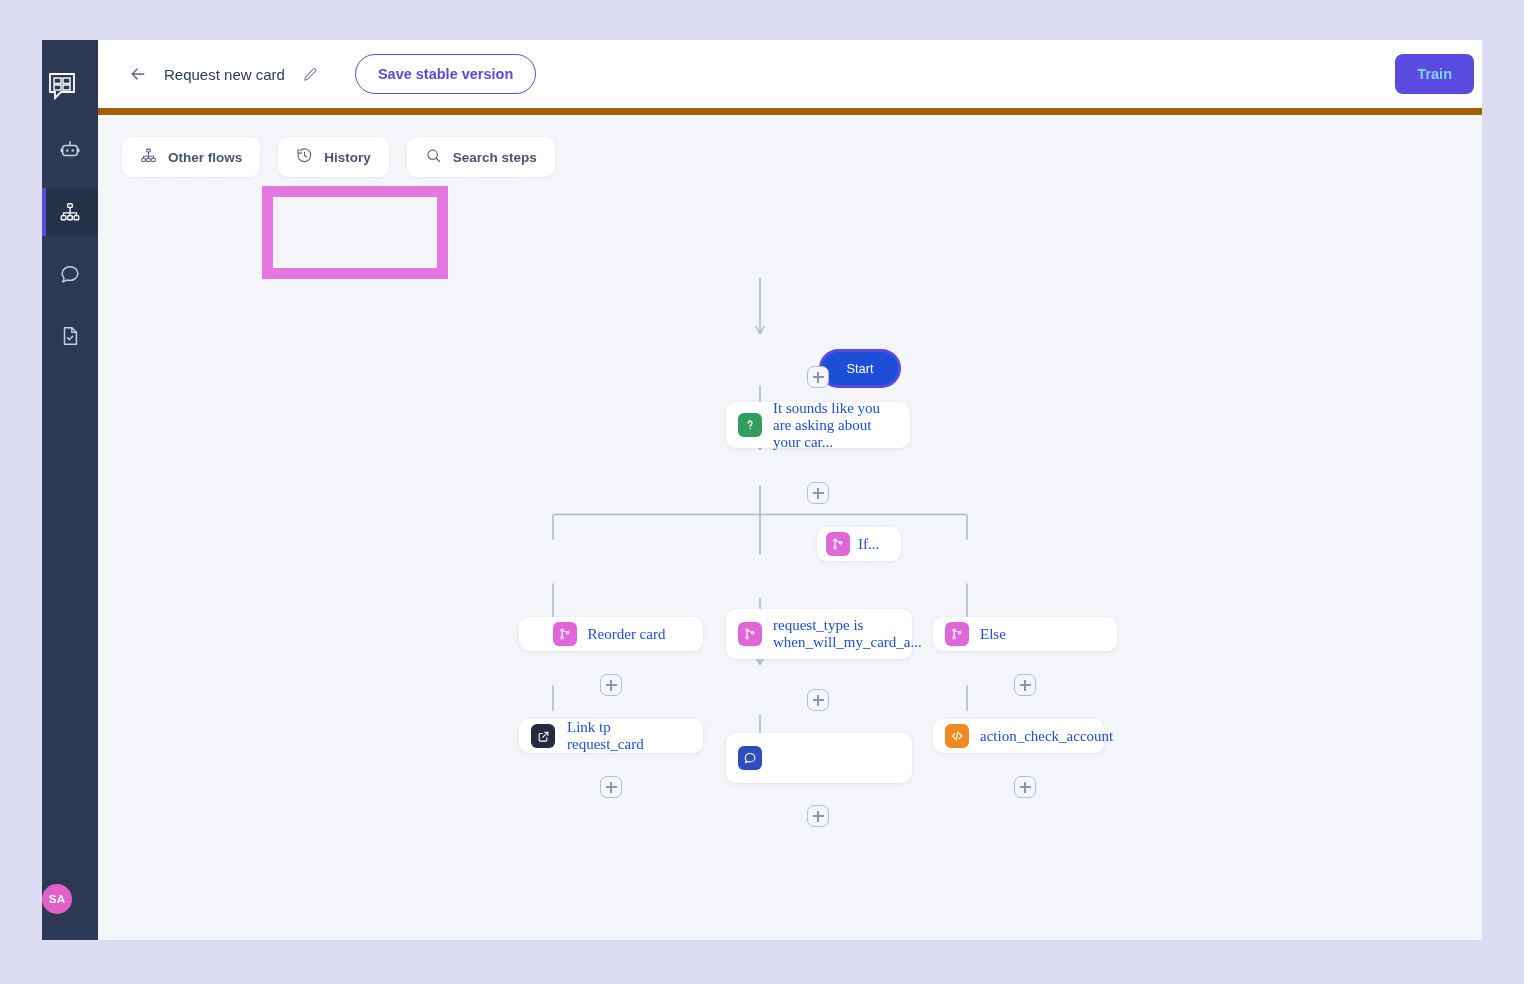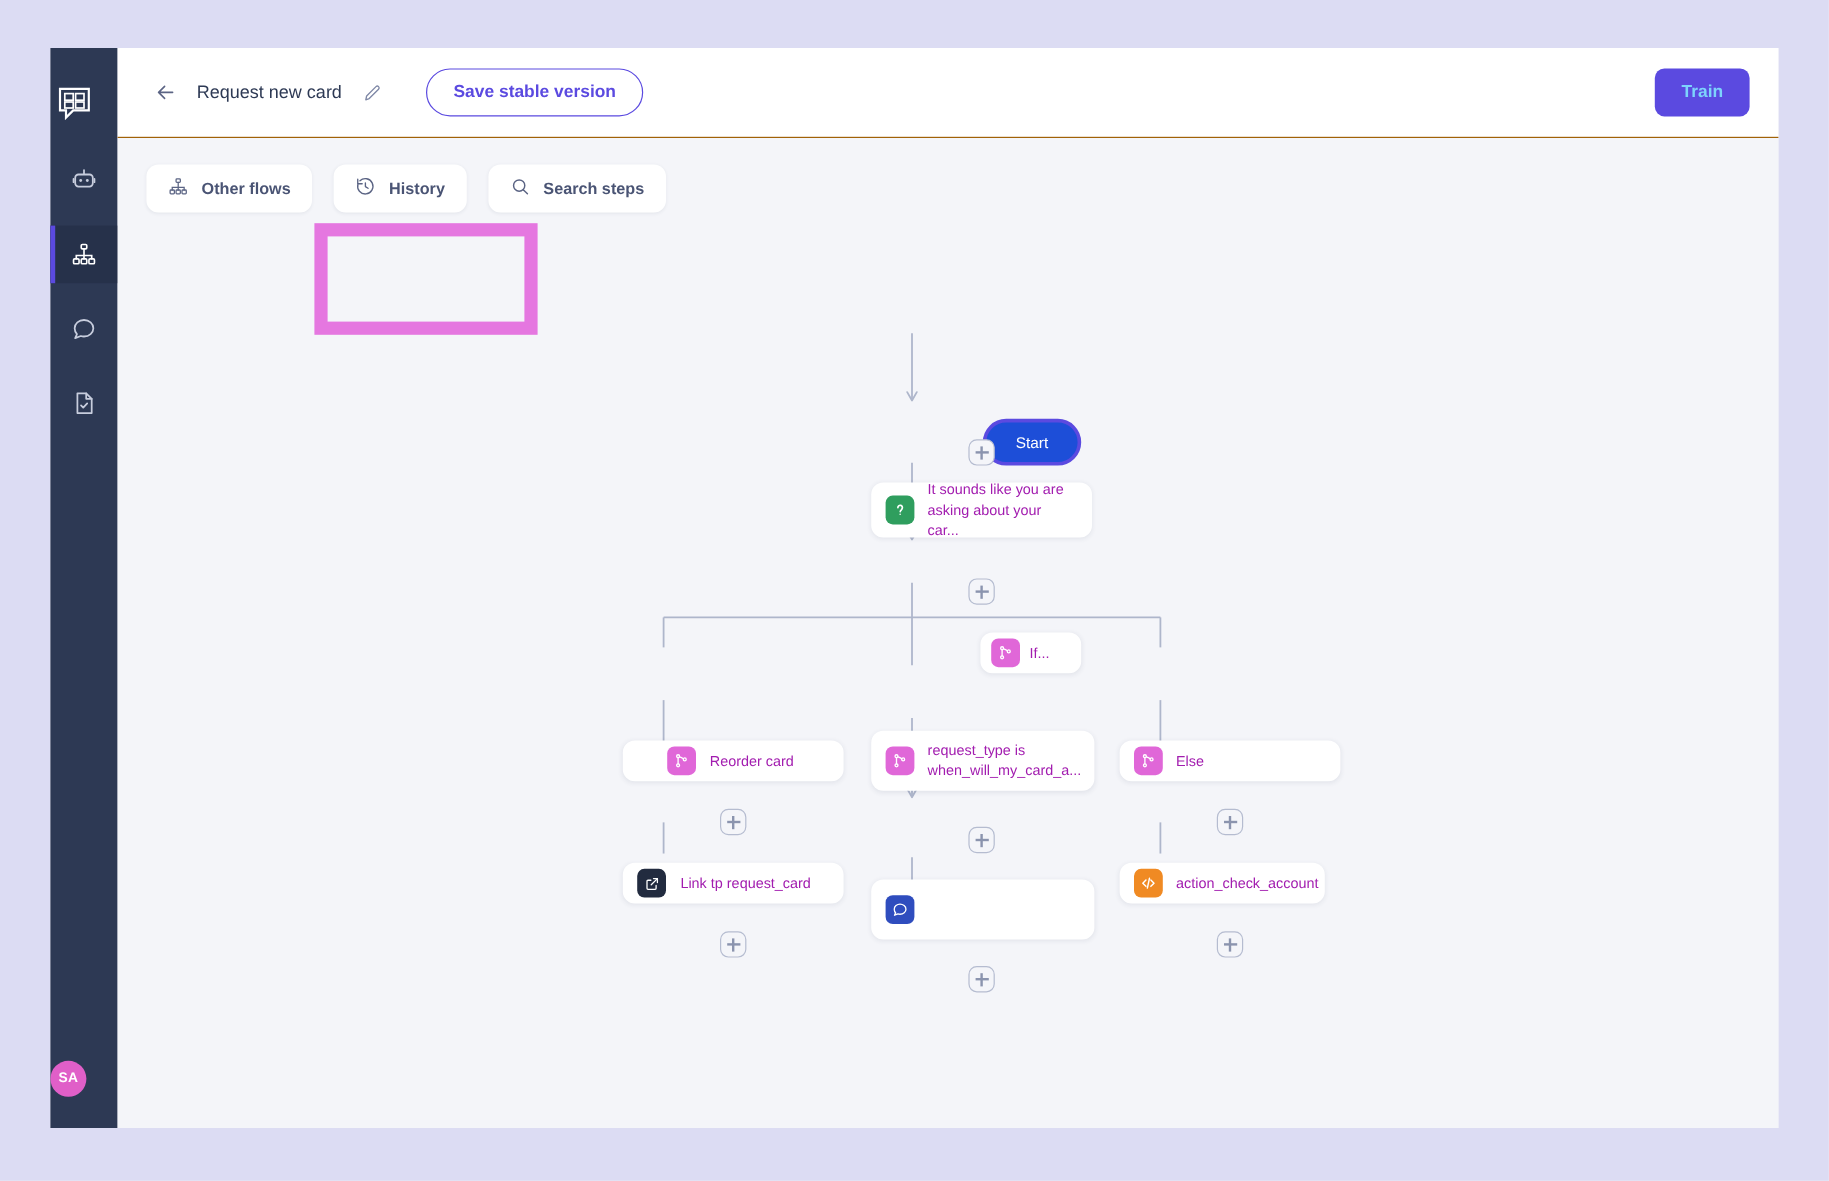--- a/index.html
+++ b/index.html
@@ -47,23 +47,23 @@
     color:#fff;font-size:11.5px;font-weight:bold;
     display:flex;align-items:center;justify-content:center;
     margin-bottom:26px;letter-spacing:.3px;
     cursor:pointer;
   }
   
   .main{flex:1;display:flex;flex-direction:column;min-width:0;position:relative;}
   .topbar{
     height:75px;flex:0 0 75px;
     background:#ffffff;
-    border-bottom:1px solid #a16207;
+    border-bottom:7px solid #a16207;
     display:flex;align-items:center;
-    padding:0 24px 0 30px;
+    padding:0 8px 0 30px;
     box-sizing:border-box;
   }
   .back-arrow{
     color:#5b6484;cursor:pointer;display:flex;align-items:center;
     margin-right:16px;
   }
   .flow-title{
     font-size:15px;color:#2d3954;font-weight:400;
     white-space:nowrap;
   }
@@ -126,22 +126,22 @@
     cursor:pointer;
     padding:0 16px 0 12px;
     gap:11px;
   }
   .node .nicon{
     width:24px;height:24px;border-radius:6px;flex:0 0 24px;
     display:flex;align-items:center;justify-content:center;
     color:#fff;
   }
   .node .nlabel{
-    font-size:12px;color:#a21caf;line-height:17px;
-    font-family:Liberation Sans, sans-serif;
+    font-size:15px;color:#1d4ed8;line-height:17px;
+    font-family:Liberation Serif, serif;
   }
   .ic-pink{background:#e067d8;}
   .ic-green{background:#2f9e5e;}
   .ic-blue{background:#2f4dbe;}
   .ic-orange{background:#f08a23;}
   .ic-dark{background:#222b3f;}
   .start-node{
     position:absolute;
     background:#1d4ed8;
     border:3px solid #5b4ae0;

